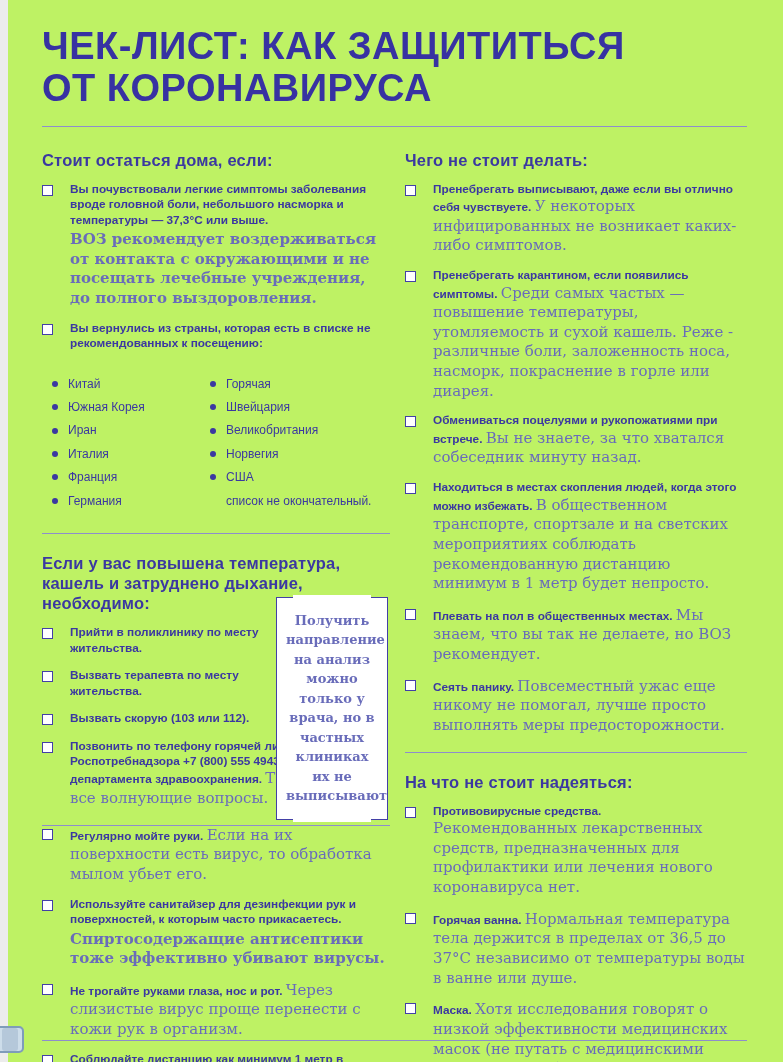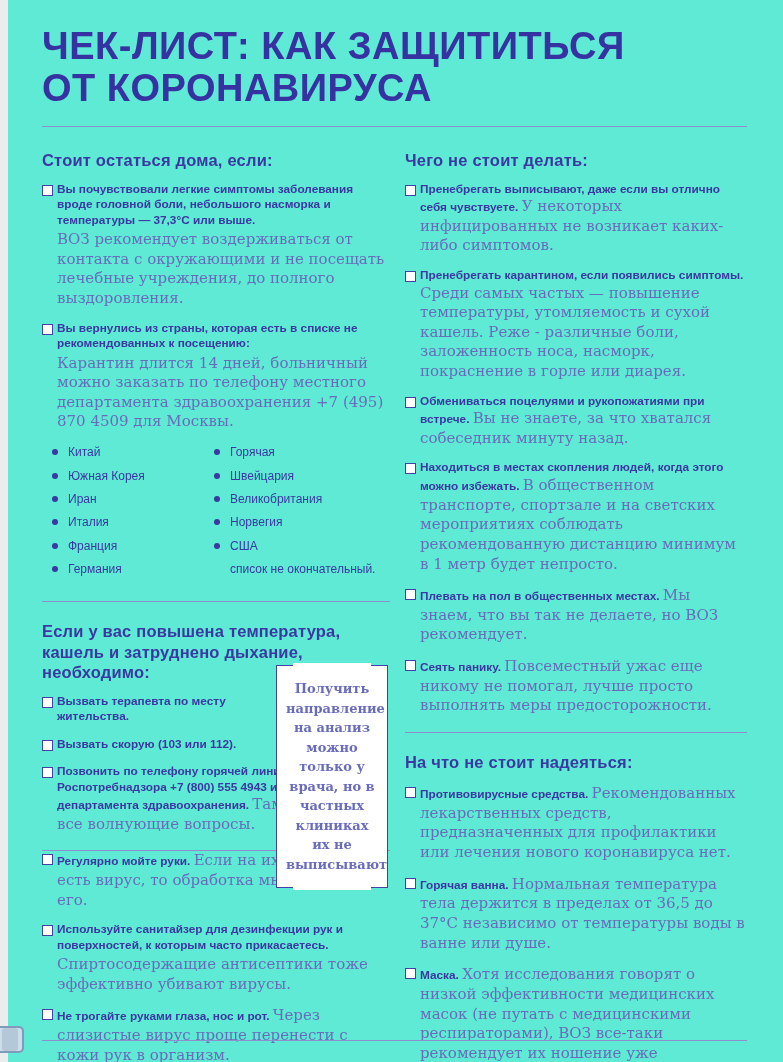--- a/index.html
+++ b/index.html
@@ -1,49 +1,49 @@
 <!DOCTYPE html>
 <html lang="ru"><head>
 <meta charset="utf-8">
 <style>
   html,body{margin:0;padding:0;background:#e8e8e8;}
   .page{
-    position:relative; width:783px; height:1062px; background:#5eead4;
+    position:relative; width:783px; height:1062px; background:#bef264;
     font-family:"Liberation Sans",sans-serif; color:#3b38a1;
     box-sizing:border-box; padding:26px 36px 0 42px; overflow:hidden;
     margin:0 auto;
   }
   .edge-strip{position:absolute;left:0;top:0;width:8px;height:1062px;background:#ececec;}
   .title{
     margin:0; font-size:38px; font-weight:700; line-height:1.1;
     letter-spacing:.5px; color:#3732a2;
   }
   .rule{border:none;border-top:1.6px solid #8e8ecb;margin:0;}
   .title-rule{margin-top:16px;}
   .columns{display:flex;gap:15px;margin-top:4px;}
   .col{flex:none;}
   .col.left{width:348px;}
   .col.right{width:342px;}
   h2{
     font-size:16.5px;font-weight:700;margin:19px 0 12px;line-height:1.22;
     letter-spacing:.2px;color:#3b38a1;
   }
-  .item{display:flex;gap:4px;margin-bottom:12px;}
+  .item{display:flex;gap:17px;margin-bottom:12px;}
   .cb{
     flex:none;width:9px;height:9px;border:1.5px solid #4340a6;margin-top:3px;
     background:#fff;
   }
   .txt{margin:0;font-size:11.8px;line-height:1.31;}
   .b{font-weight:700;color:#3b38a1;}
   .s{font-family:"DejaVu Serif",serif;color:#696cba;font-size:15px;}
-  .s.block{display:block;margin-top:2px;}
+  .s.block{display:block;margin-top:2px;font-weight:bold;}
   .narrow{max-width:212px;}
   .rel{position:relative;}
   
-  .countries{display:flex;margin:13px 0 14px 10px;justify-content:space-between;}
+  .countries{display:flex;margin:25px 0 14px 10px;}
   .countries ul{list-style:none;margin:0;padding:0;width:158px;}
   .countries ul+ul{width:176px;}
   .countries li{display:flex;align-items:center;margin-bottom:9px;font-size:12px;line-height:1.2;}
   .dot{flex:none;width:6px;height:6px;border-radius:50%;background:#3b38a1;margin-right:10px;}
   .footnote{padding-left:16px;font-size:12px;}
   
   .note-box{
     position:absolute;right:2px;top:44px;width:100px;border:1.5px solid #4340a6;
     padding:9px 5px;text-align:center;background:#fff;
   }
@@ -83,21 +83,21 @@
       <section>
         <h2>Стоит остаться дома, если:</h2>
 
         <div class="item">
           <span class="cb"></span>
           <p class="txt"><span class="b">Вы почувствовали легкие симптомы заболевания вроде головной боли, небольшого насморка и температуры — 37,3°С или выше.</span><span class="s block">ВОЗ рекомендует воздерживаться от контакта с окружающими и не посещать лечебные учреждения, до полного выздоровления.</span></p>
         </div>
 
         <div class="item">
           <span class="cb"></span>
-          <p class="txt"><span class="b">Вы вернулись из страны, которая есть в списке не рекомендованных к посещению:</span><span class="s block">Карантин длится 14 дней, больничный можно заказать по телефону местного департамента здравоохранения +7 (495) 870 4509 для Москвы.</span></p>
+          <p class="txt"><span class="b">Вы вернулись из страны, которая есть в списке не рекомендованных к посещению:</span></p>
         </div>
 
         <div class="countries">
           <ul>
             <li>
                 <span class="dot"></span>
                 <span>Китай</span>
               </li>
             <li>
                 <span class="dot"></span>
@@ -152,20 +152,24 @@
 
       <section class="rel">
         <h2>Если у вас повышена температура, кашель и затруднено дыхание, необходимо:</h2>
 
         <aside class="note-box">
           <span class="notch top"></span>
           <span class="notch bottom"></span>
           <p>Получить направление на анализ можно только у врача, но в частных клиниках их не выписывают</p>
         </aside>
 
+        <div class="item">
+          <span class="cb"></span>
+          <p class="txt narrow"><span class="b">Прийти в поликлинику по месту жительства.</span></p>
+        </div>
         <div class="item">
           <span class="cb"></span>
           <p class="txt narrow"><span class="b">Вызвать терапевта по месту жительства.</span></p>
         </div>
         <div class="item">
           <span class="cb"></span>
           <p class="txt narrow"><span class="b">Вызвать скорую (103 или 112).</span></p>
         </div>
         <div class="item">
           <span class="cb"></span>

